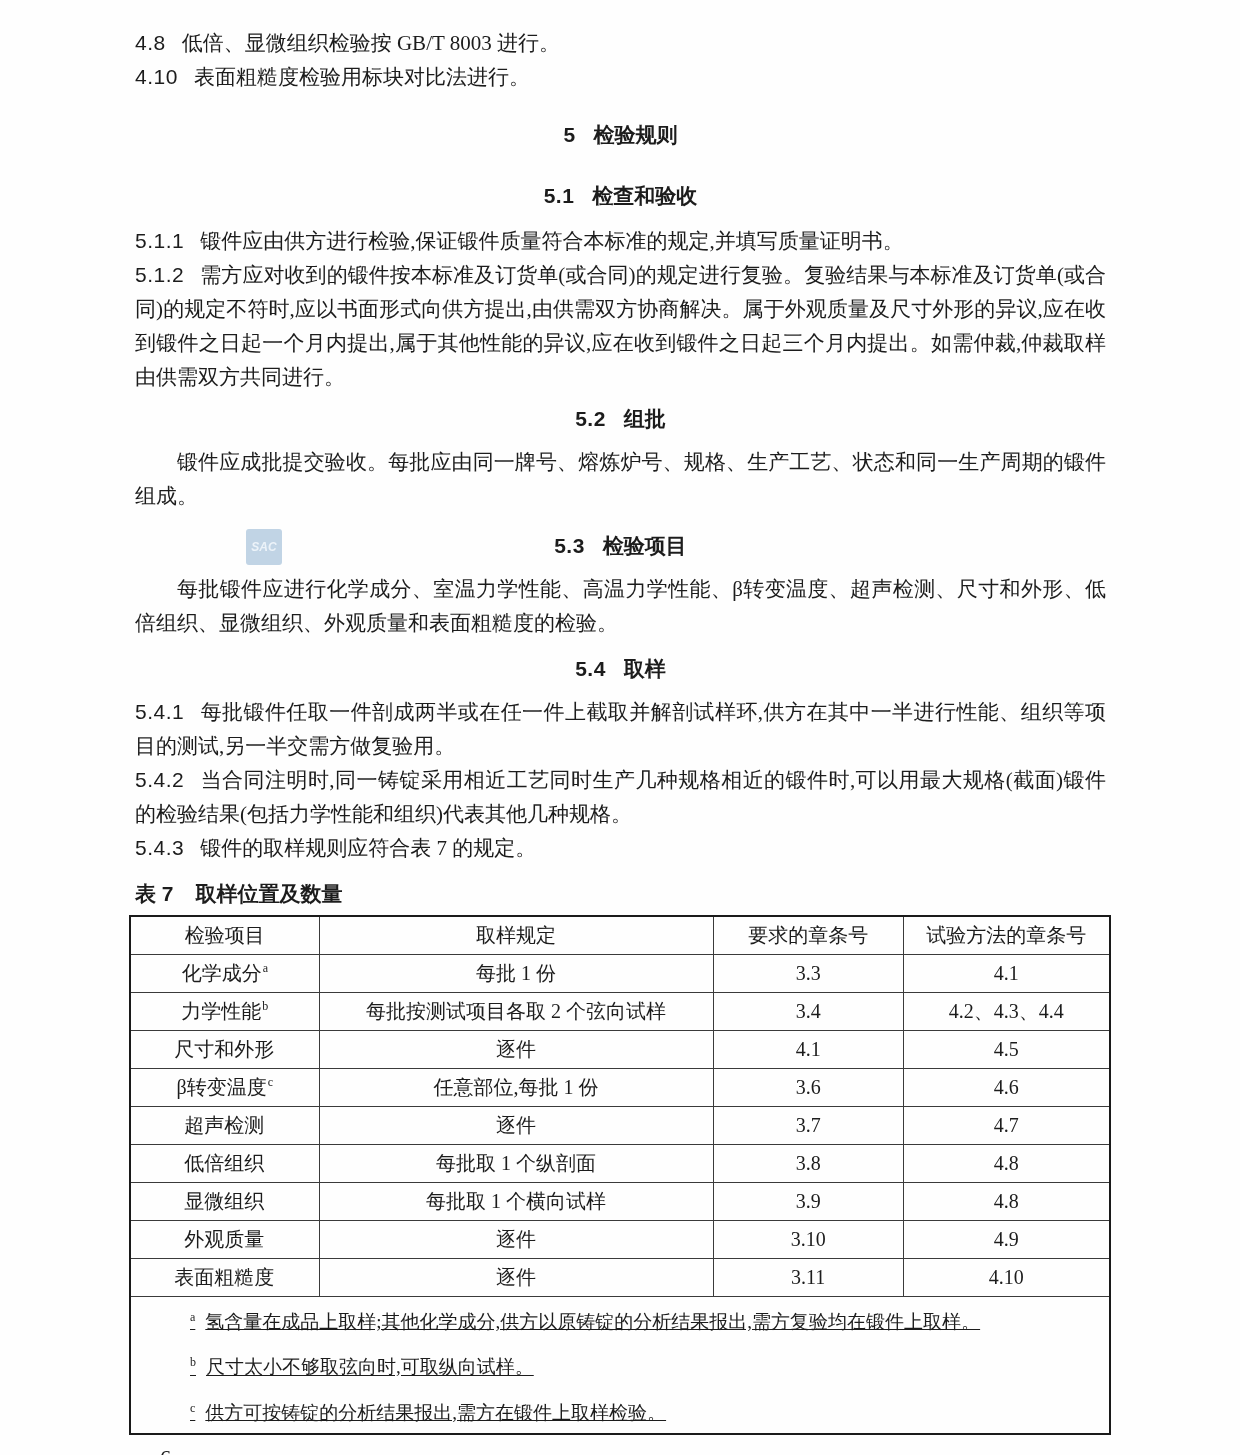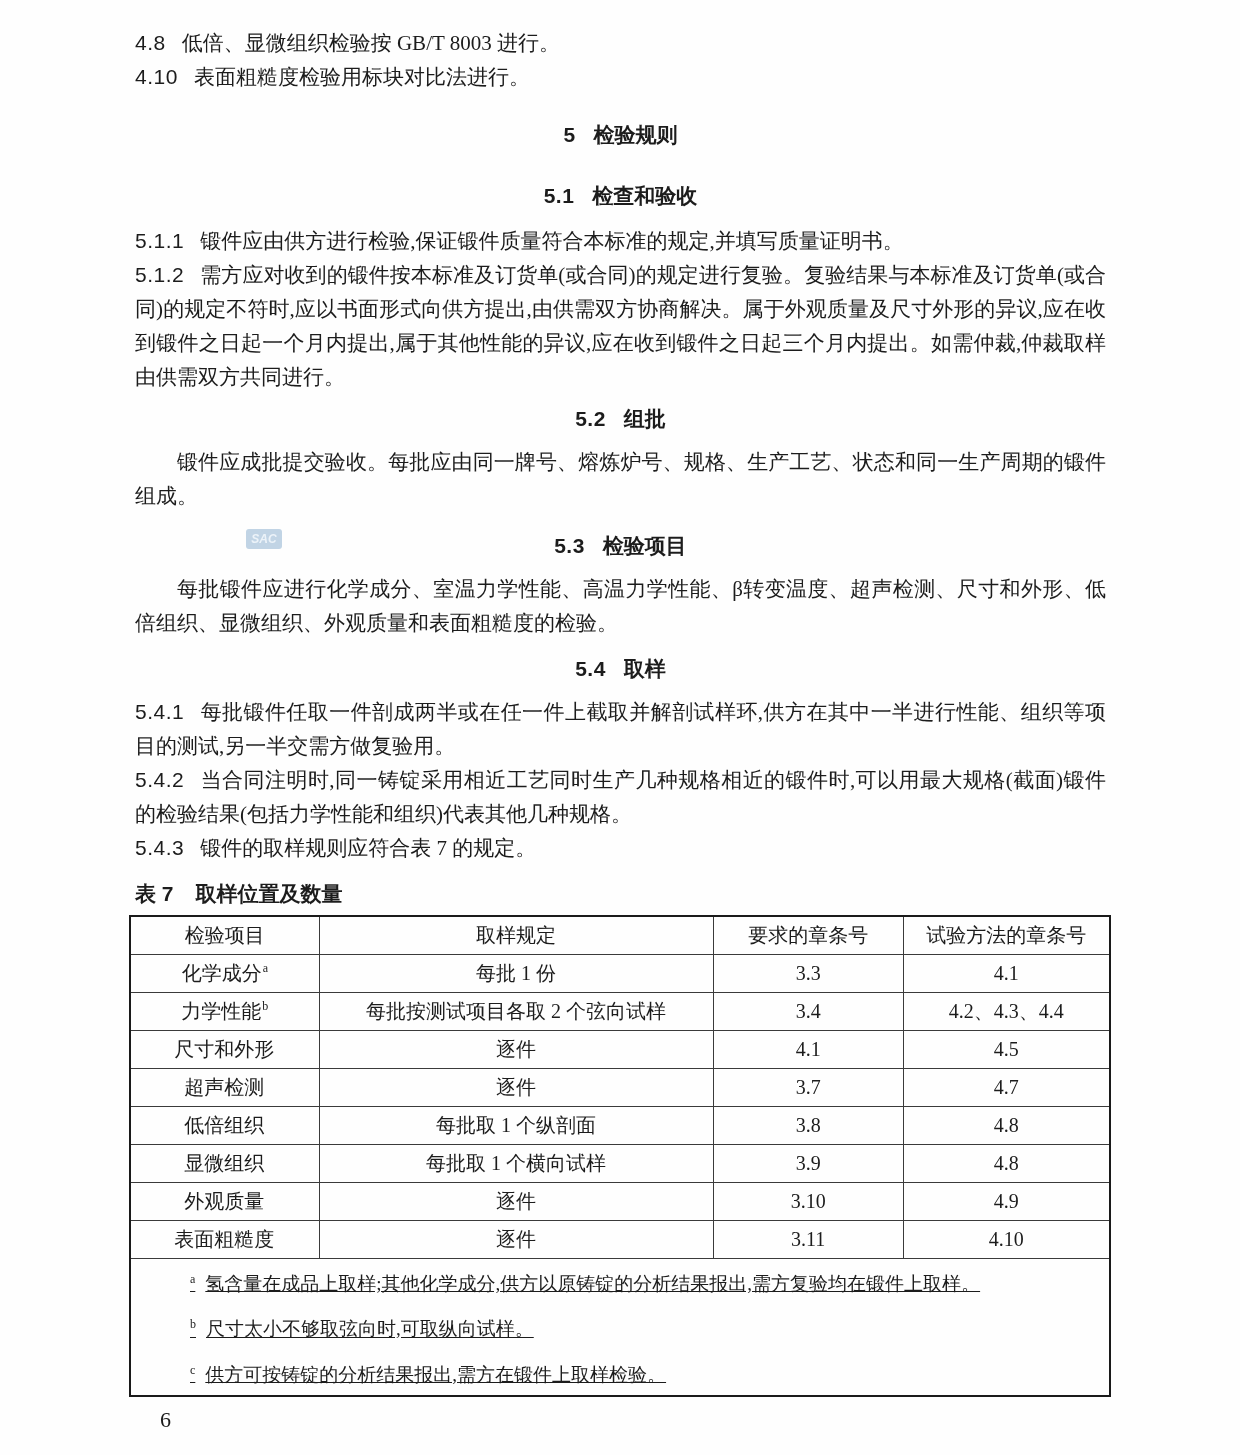--- a/index.html
+++ b/index.html
@@ -55,21 +55,21 @@
   col.c1{width:19.3%;}col.c2{width:40.2%;}col.c3{width:19.4%;}col.c4{width:21.1%;}
   sup.fref{font-size:12px;vertical-align:super;line-height:0;margin-left:1px;font-family:"Liberation Serif",serif;}
   td.fncell{padding:8px 14px 10px 0;height:auto;text-align:left;}
   .fn{font-size:19px;line-height:41px;padding-left:55px;text-align:justify;text-decoration:underline;}
   .fn sup{font-size:12px;vertical-align:super;margin-right:10px;}
   .pagenum{
     font-size:22px;line-height:26px;margin:10px 0 0 25px;
     font-family:"Liberation Serif","DejaVu Serif",serif;
   }
   .watermark{
-    position:absolute;left:246px;top:529px;width:36px;height:20px;
+    position:absolute;left:246px;top:529px;width:36px;height:36px;
     background:#b7cde1;border-radius:3px;opacity:.85;
     display:flex;align-items:center;justify-content:center;
     font-family:"Liberation Sans","DejaVu Sans",sans-serif;
     font-style:italic;font-weight:bold;font-size:12px;color:#eaf2f9;
     z-index:0;
   }
   .content{position:relative;z-index:1;}
 </style>
 </head>
 <body>
@@ -160,20 +160,26 @@
           <td>3.4</td>
           <td>4.2、4.3、4.4</td>
         </tr>
         <tr>
           <td><span>尺寸和外形</span><sup class="fref"></sup></td>
           <td>逐件</td>
           <td>4.1</td>
           <td>4.5</td>
         </tr>
         <tr>
+          <td><span>β转变温度</span><sup class="fref">c</sup></td>
+          <td>任意部位,每批 1 份</td>
+          <td>3.6</td>
+          <td>4.6</td>
+        </tr>
+        <tr>
           <td><span>超声检测</span><sup class="fref"></sup></td>
           <td>逐件</td>
           <td>3.7</td>
           <td>4.7</td>
         </tr>
         <tr>
           <td><span>低倍组织</span><sup class="fref"></sup></td>
           <td>每批取 1 个纵剖面</td>
           <td>3.8</td>
           <td>4.8</td>

